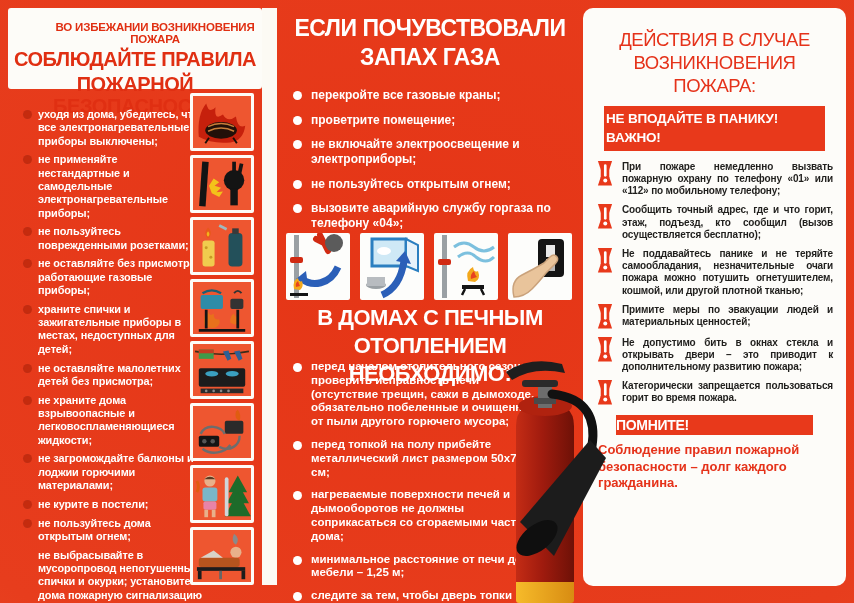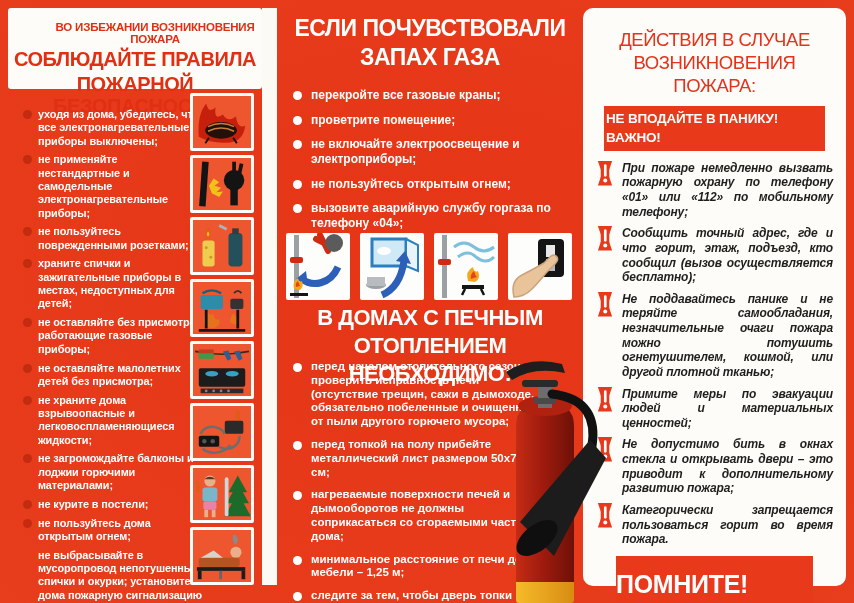--- a/index.html
+++ b/index.html
@@ -55,26 +55,26 @@
   
   .extinguisher{position:absolute;left:492px;top:350px;width:124px;height:253px;z-index:6;}
 
   
   .right-panel{position:absolute;left:583px;top:8px;width:263px;height:578px;background:#fdfcf9;
     border-radius:10px;z-index:2;box-sizing:border-box;padding:10px 13px;}
   .right-title{color:#e5321a;font-size:18.5px;font-weight:400;line-height:1.25;text-align:center;
     letter-spacing:-0.4px;margin:10px 0 0;}
   .banner{background:#e8391b;color:#fff;font-weight:700;text-align:left;}
   .banner.warn{margin:9px 8px 10px;padding:4px 2px;font-size:13.5px;line-height:1.35;letter-spacing:-0.2px;}
-  .banner.remember{margin:9px 20px 7px;padding:14px 0;font-size:25px;letter-spacing:-0.3px;}
+  .banner.remember{margin:9px 20px 7px;padding:2px 0;font-size:14px;letter-spacing:-0.3px;}
   .steps{display:flex;flex-direction:column;gap:7px;}
   .step{display:flex;gap:8px;align-items:flex-start;}
   .step .eicon{flex:0 0 18px;width:18px;height:26px;}
-  .step .txt{color:#201f1d;font-weight:700;font-size:12px;line-height:1.22;letter-spacing:-0.15px;
-    text-align:justify;font-style:italic;}
+  .step .txt{color:#201f1d;font-weight:700;font-size:10px;line-height:1.22;letter-spacing:-0.15px;
+    text-align:justify;}
   .slogans{margin:0 2px;}
   .slogans p{color:#e5321a;font-weight:700;font-size:13px;line-height:1.25;margin:0 0 7px;}
 </style>
 </head>
 <body>
 
 <div class="poster">
 
   <div class="fold-stripe"></div>
 
@@ -96,26 +96,26 @@
         <span class="txt">не применяйте нестандартные и самодельные электронагревательные приборы;</span>
       </li>
 
       <li class="left-item">
         <span class="dot"></span>
         <span class="txt">не пользуйтесь поврежденными розетками;</span>
       </li>
 
       <li class="left-item">
         <span class="dot"></span>
+        <span class="txt">не оставляйте без присмотра работающие газовые приборы;</span>
+      </li>
+
+      <li class="left-item">
+        <span class="dot"></span>
         <span class="txt">храните спички и зажигательные приборы в местах, недоступных для детей;</span>
-      </li>
-
-      <li class="left-item">
-        <span class="dot"></span>
-        <span class="txt">не оставляйте без присмотра работающие газовые приборы;</span>
       </li>
 
       <li class="left-item">
         <span class="dot"></span>
         <span class="txt">не оставляйте малолетних детей без присмотра;</span>
       </li>
 
       <li class="left-item">
         <span class="dot"></span>
         <span class="txt">не храните дома взрывоопасные и легковоспламеняющиеся жидкости;</span>

